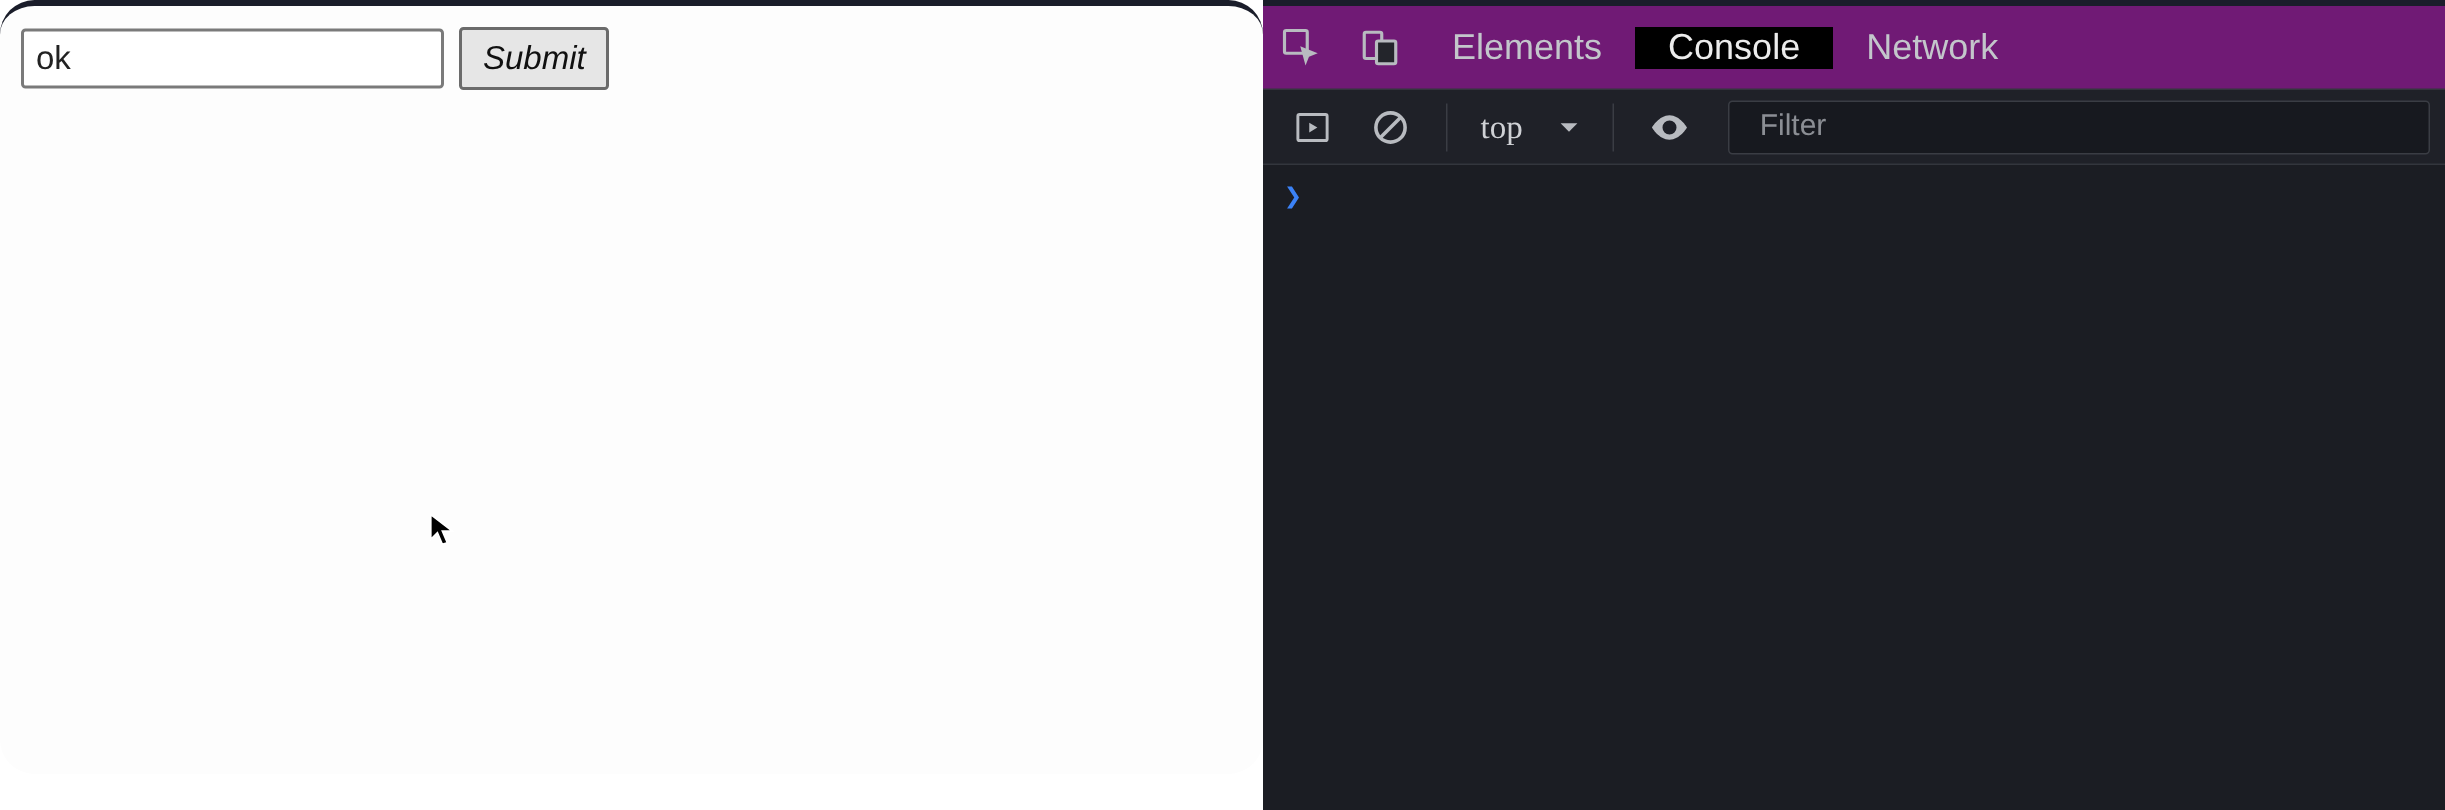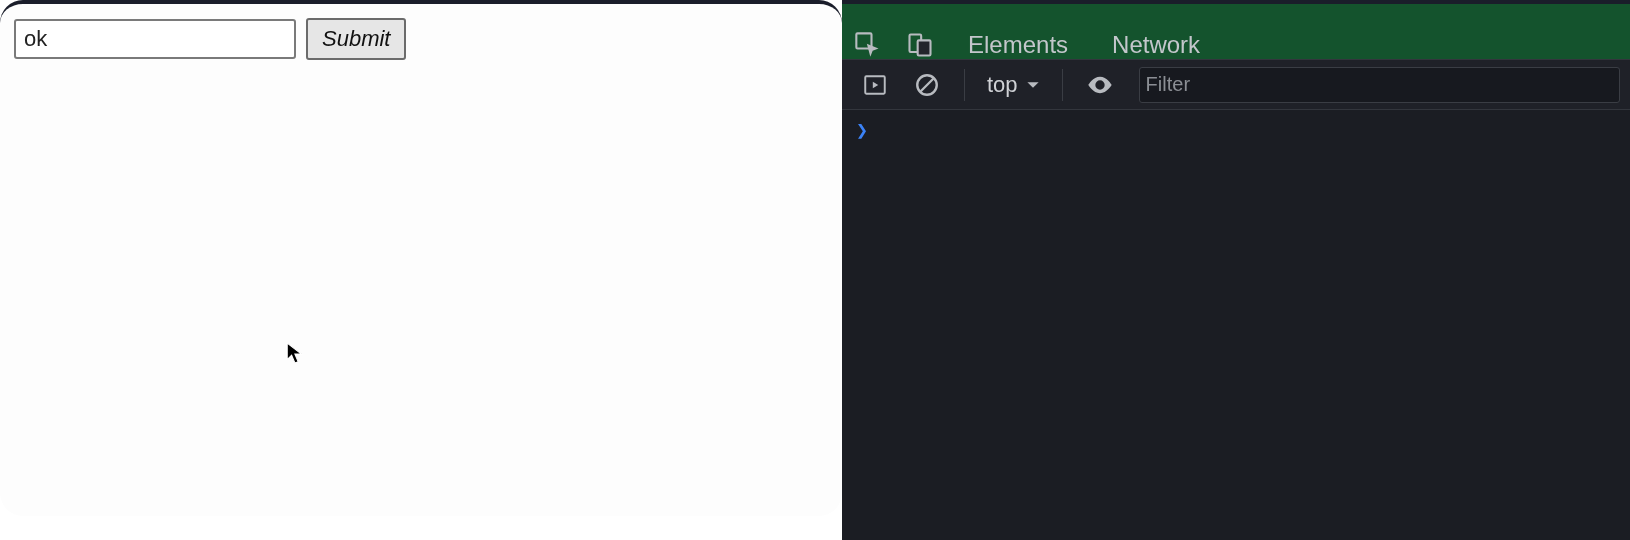--- a/index.html
+++ b/index.html
@@ -56,23 +56,23 @@
       flex-direction: column;
       border-top: 4px solid #1a1d2a;
       color: #b8bbc0;
       font-family: "Segoe UI", Arial, sans-serif;
     }
 
     
     .dt-tabs {
       height: 56px;
       display: flex;
-      align-items: flex-end;
+      align-items: center;
       border-bottom: 1px solid #33363d;
-      background: #14532d;
+      background: #701a75;
     }
     .dt-iconcell {
       width: 52px;
       display: flex;
       align-items: center;
       justify-content: center;
     }
     .dt-tabs svg { display: block; }
     .dt-tab {
       padding: 0 22px;
@@ -107,39 +107,40 @@
     }
     .dt-sep {
       width: 1px;
       height: 32px;
       background: #3a3d44;
       margin: 0 8px;
     }
     .dt-context {
       display: flex;
       align-items: center;
-      gap: 8px;
+      gap: 24px;
       font-size: 22px;
       color: #cfd1d5;
       padding: 0 8px;
       cursor: pointer;
+      font-family: Liberation Serif, serif;
     }
     .dt-filter {
       flex: 1;
       margin-left: 10px;
     }
     .dt-filter input {
       width: 100%;
       height: 36px;
       background: #17191f;
       border: 1px solid #3a3d44;
       border-radius: 3px;
       color: #cfd1d5;
       font-size: 20px;
-      padding: 0 6px;
+      padding: 0 20px;
       outline: none;
     }
     .dt-filter input::placeholder { color: #8b8e94; }
 
     
     .dt-console {
       flex: 1;
       background: #1b1d23;
       padding: 10px 14px;
       font-family: Menlo, Consolas, monospace;
@@ -174,20 +175,21 @@
         <path d="M11 11 L21 15 L16 17 L14 22 Z" fill="#b8bbc0" stroke="none"></path>
       </svg>
     </div>
     <div class="dt-iconcell">
       <svg width="28" height="28" viewBox="0 0 24 24" fill="none" stroke="#b8bbc0" stroke-width="1.8">
         <rect x="3" y="3" width="10" height="15" rx="1"></rect>
         <rect x="10" y="8" width="11" height="13" rx="1" fill="#23252b"></rect>
       </svg>
     </div>
     <div class="dt-tab">Elements</div>
+    <div class="dt-tab active">Console</div>
     <div class="dt-tab">Network</div>
   </div>
 
   <div class="dt-toolbar">
     <div class="dt-toolcell">
       <svg width="26" height="26" viewBox="0 0 24 24" fill="none" stroke="#b8bbc0" stroke-width="1.8">
         <rect x="3" y="4" width="18" height="16" rx="1"></rect>
         <path d="M10 9 L15 12 L10 15 Z" fill="#b8bbc0" stroke="none"></path>
       </svg>
     </div>

